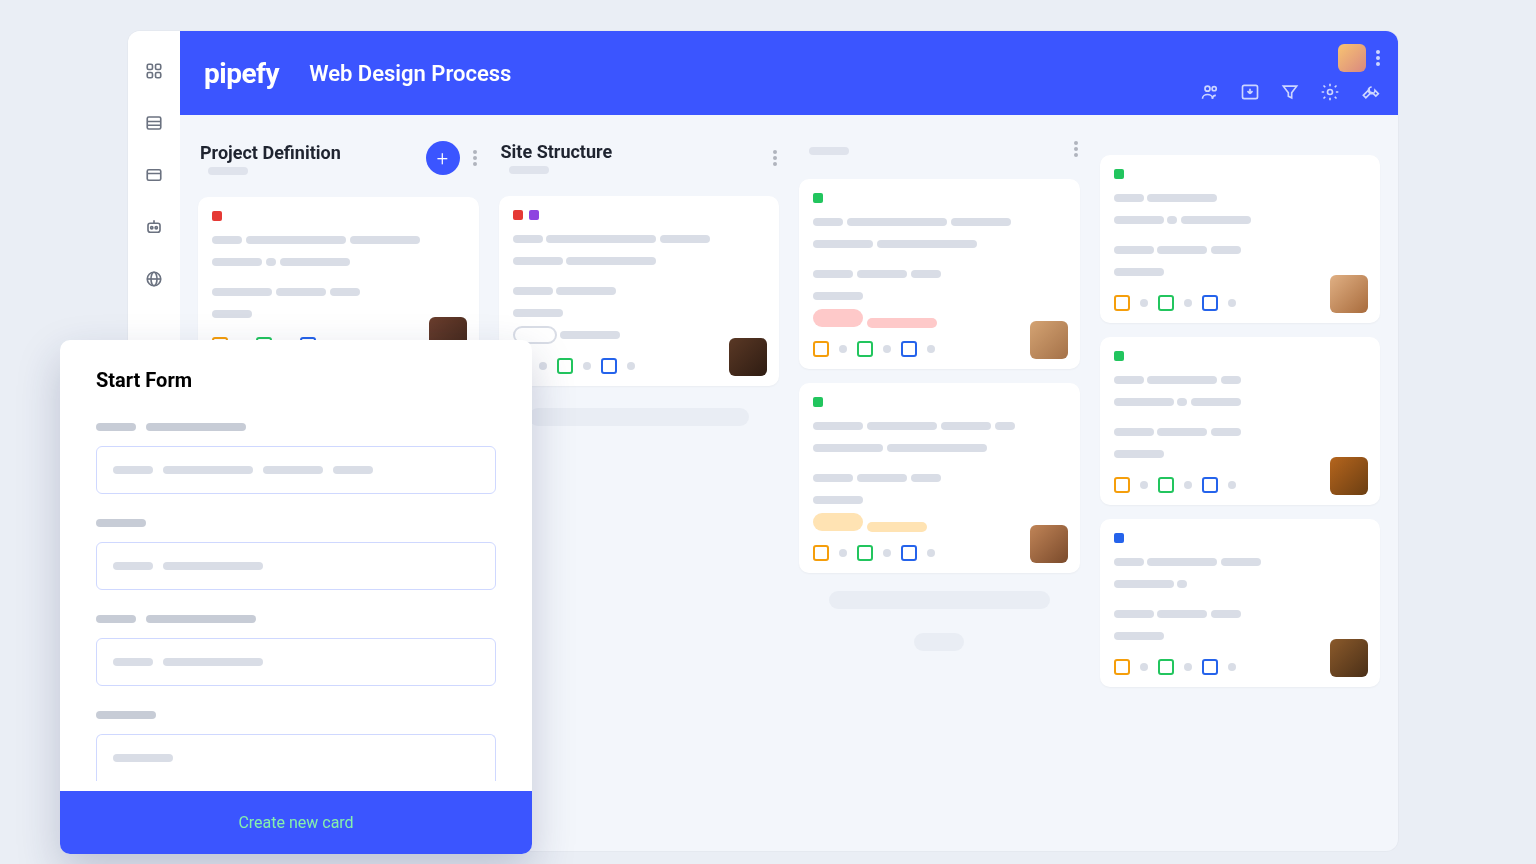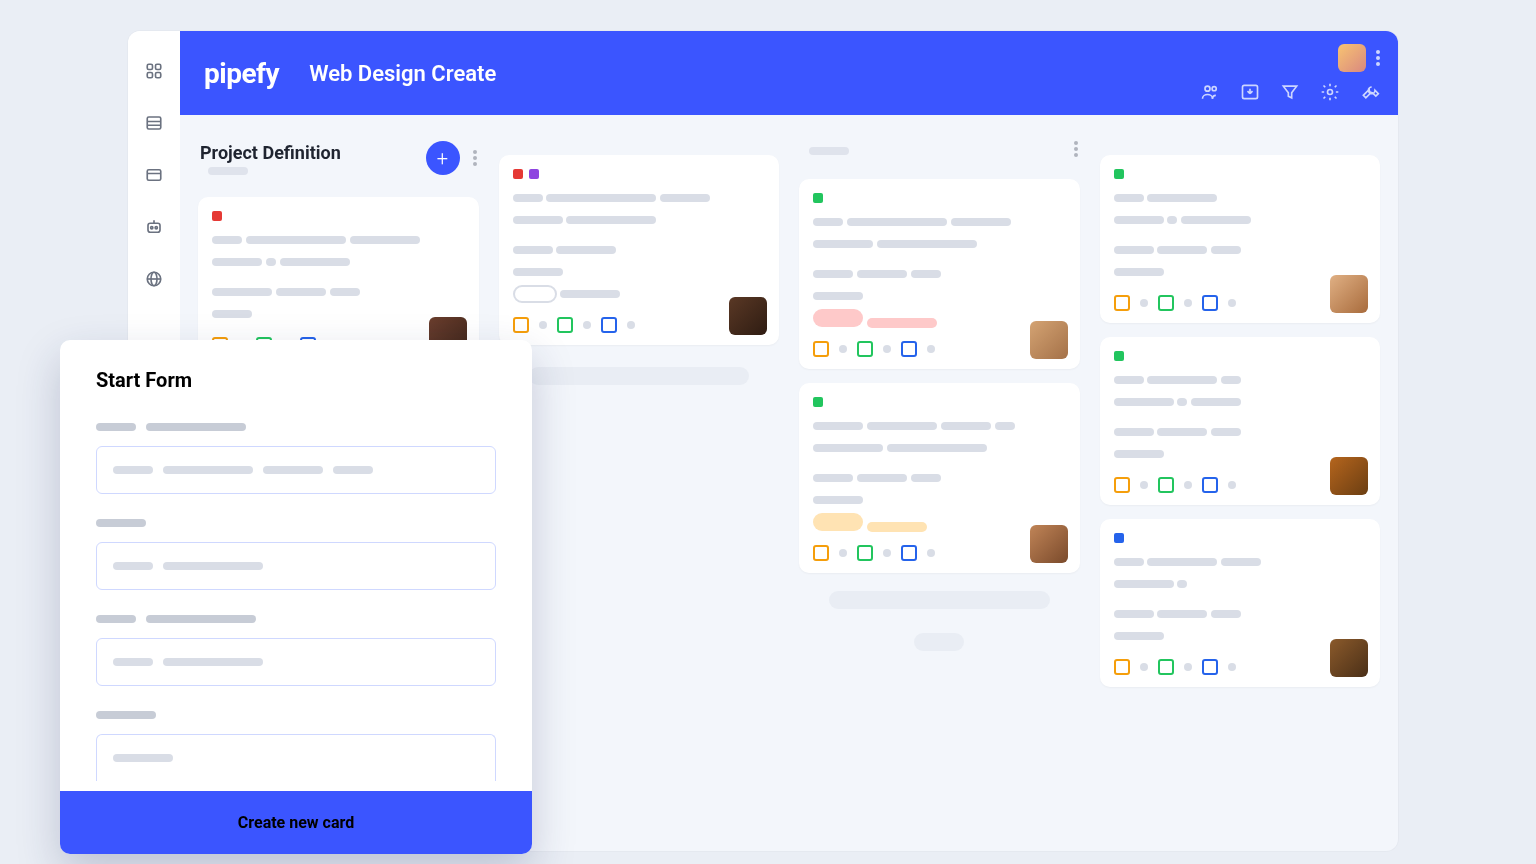--- a/index.html
+++ b/index.html
@@ -157,21 +157,21 @@
     border-radius:10px;
     box-shadow:0 18px 44px rgba(30,40,90,0.22);
     overflow:hidden;
     z-index:20;
   }
   .modal-body{padding:28px 36px 10px 36px;}
   .modal-title{font-weight:700;font-size:20px;color:#000000;margin-bottom:26px;}
   .form-group{margin-bottom:20px;}
   .form-label{display:flex;gap:10px;margin-bottom:10px;}
   .form-input{border:1.5px solid #cfd8ff;border-radius:6px;padding:14px 16px;display:flex;gap:10px;align-items:center;}
-  .modal-footer{background:#3b55ff;color:#000000;text-align:center;padding:22px;font-weight:700;font-size:16px;cursor:pointer;}
+  .modal-footer{background:#3b55ff;color:#86efac;text-align:center;padding:22px;font-weight:400;font-size:16px;cursor:pointer;}
   svg{display:block;}
 </style>
 </head>
 <body>
 
 <div class="app-frame">
 
   <div class="sidebar">
     <div class="sidebar-icon">
       <svg width="18" height="18" viewBox="0 0 24 24" fill="none" stroke="currentColor" stroke-width="2.2">
@@ -208,21 +208,21 @@
           <ellipse cx="12" cy="12" rx="4" ry="9"></ellipse>
           <line x1="3" y1="12" x2="21" y2="12"></line>
         </svg>
     </div>
   </div>
 
   <div class="header">
     <div class="brand">
       <span>pipefy</span>
     </div>
-    <div class="pipe-title">Web Design Create</div>
+    <div class="pipe-title">Web Design Process</div>
     <div class="header-right">
       <div class="header-top-row">
         <span class="avatar" style="background:linear-gradient(135deg,#f8c471,#d98880);"></span>
         <div class="kebab">
             <span></span>
             <span></span>
             <span></span>
           </div>
       </div>
       <div class="header-bottom-row">
@@ -292,20 +292,31 @@
               <span class="mini-dot"></span>
             <span class="mini-icon blue"></span>
               <span class="mini-dot"></span>
           </div>
           <span class="avatar sm card-avatar" style="background:linear-gradient(135deg,#6b3e2e,#3d2418);"></span>
         </div>
       </div>
     </div>
 
     <div class="column">
+      <div class="col-header">
+        <div style="flex:1">
+          <div class="col-title">Site Structure</div>
+          <div class="col-sub"></div>
+        </div>
+        <div class="kebab dark">
+            <span></span>
+            <span></span>
+            <span></span>
+          </div>
+      </div>
       <div class="cards">
         <div class="card">
           <div class="tags">
               <span class="tag red"></span>
               <span class="tag purple"></span>
             </div>
           <span class="line" style="width:30px"></span> <span class="line" style="width:110px"></span> <span class="line" style="width:50px"></span><br>
           <span class="line" style="width:50px"></span> <span class="line" style="width:90px"></span><br>
           <div style="height:8px"></div>
           <span class="line" style="width:40px"></span> <span class="line" style="width:60px"></span><br>

